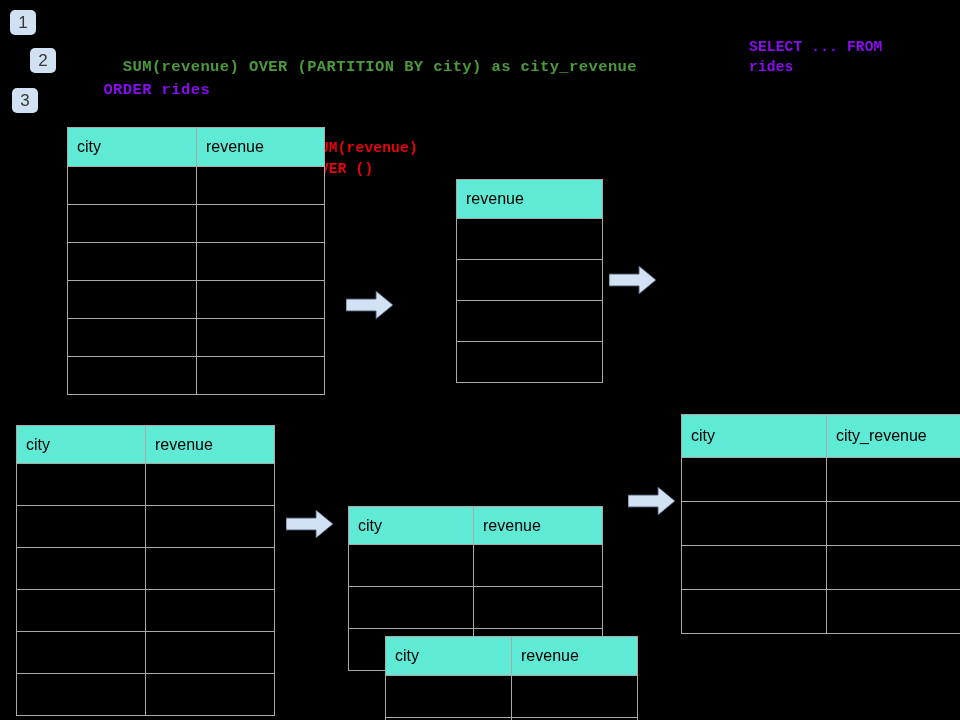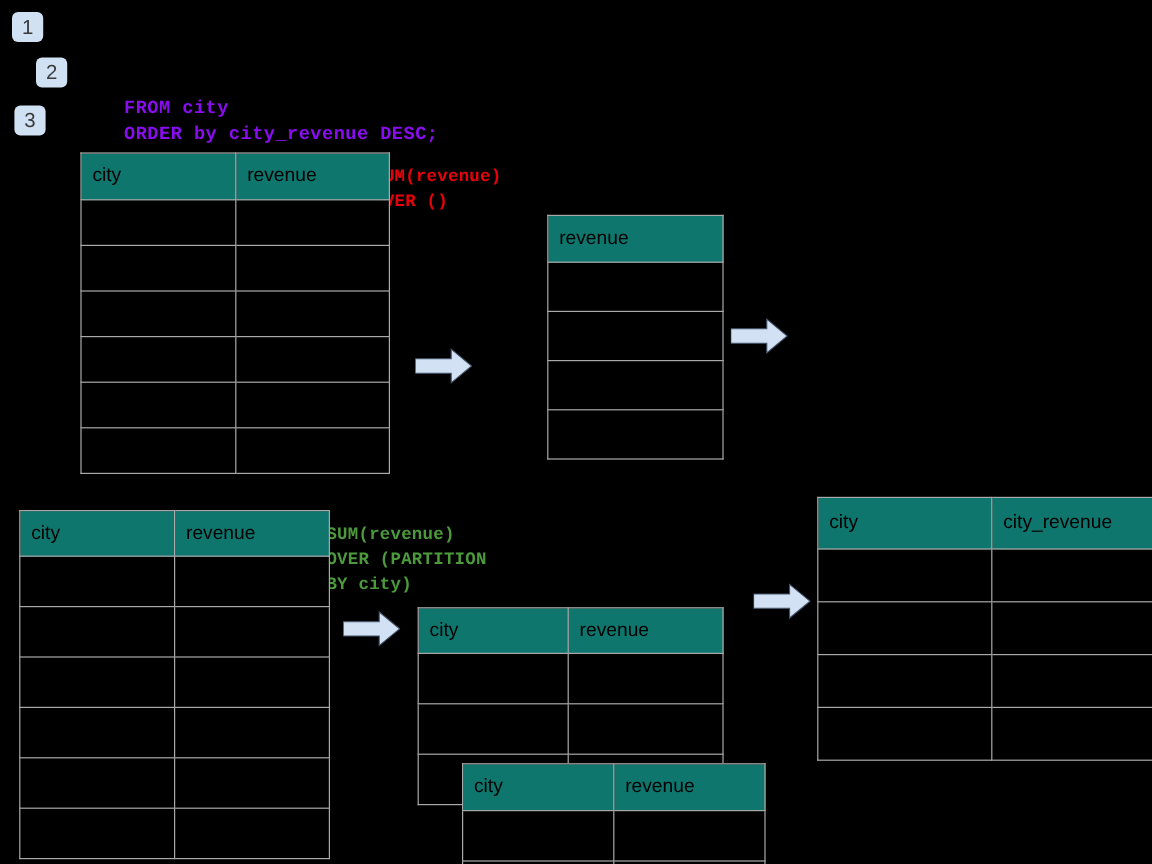--- a/index.html
+++ b/index.html
@@ -39,21 +39,21 @@
   .arrow svg{display:block;}
 
   
   .tbl{position:absolute;border-collapse:collapse;table-layout:fixed;background:#000;}
   .tbl td{
     border:1px solid #a9a9a9;
     background:#000;
     padding:0;
   }
   .tbl td.hd{
-    background:#0f766e;color:#000;
+    background:#5eead4;color:#000;
     font-family:"Liberation Sans",sans-serif;
     font-size:16px;
     padding:0 0 0 9px;
     vertical-align:middle;
   }
 </style>
 </head>
 <body>
 
 <div class="stage">
@@ -61,30 +61,29 @@
   <div class="badge" style="left:10px;top:10px;">
     <span>1</span>
   </div>
   <div class="badge" style="left:30px;top:48px;">
     <span>2</span>
   </div>
   <div class="badge" style="left:12px;top:88px;">
     <span>3</span>
   </div>
 
-  <div class="sql c-purple" style="left:84px;top:81px;">  FROM city</div>
-  <div class="sql c-purple" style="left:84px;top:103px;">  ORDER by city_revenue DESC;</div>
-
+  <div class="sql c-green" style="left:84px;top:58px;">    SUM(revenue) OVER (PARTITION BY city) as city_revenue</div>
+  <div class="sql c-purple" style="left:84px;top:81px;">  ORDER rides</div>
+
+  <div class="anno c-purple" style="left:749px;top:37px;line-height:20px;">SELECT ... FROM
+rides</div>
 
   <div class="anno c-red" style="left:311px;top:138px;">SUM(revenue)
 OVER ()</div>
 
-  <div class="anno c-green" style="left:272px;top:436px;">SUM(revenue)
-OVER (PARTITION
-BY city)</div>
 
   <div class="arrow" style="left:346px;top:290px;">
     <svg width="48" height="30" viewBox="0 0 48 30">
       <path d="M0,9 L30,9 L30,1 L47,15 L30,29 L30,21 L0,21 Z" fill="#d2e2f4" stroke="#44546a" stroke-width="0.9"></path>
     </svg>
   </div>
 
   <div class="arrow" style="left:609px;top:265px;">
     <svg width="48" height="30" viewBox="0 0 48 30">
       <path d="M0,9 L30,9 L30,1 L47,15 L30,29 L30,21 L0,21 Z" fill="#d2e2f4" stroke="#44546a" stroke-width="0.9"></path>

